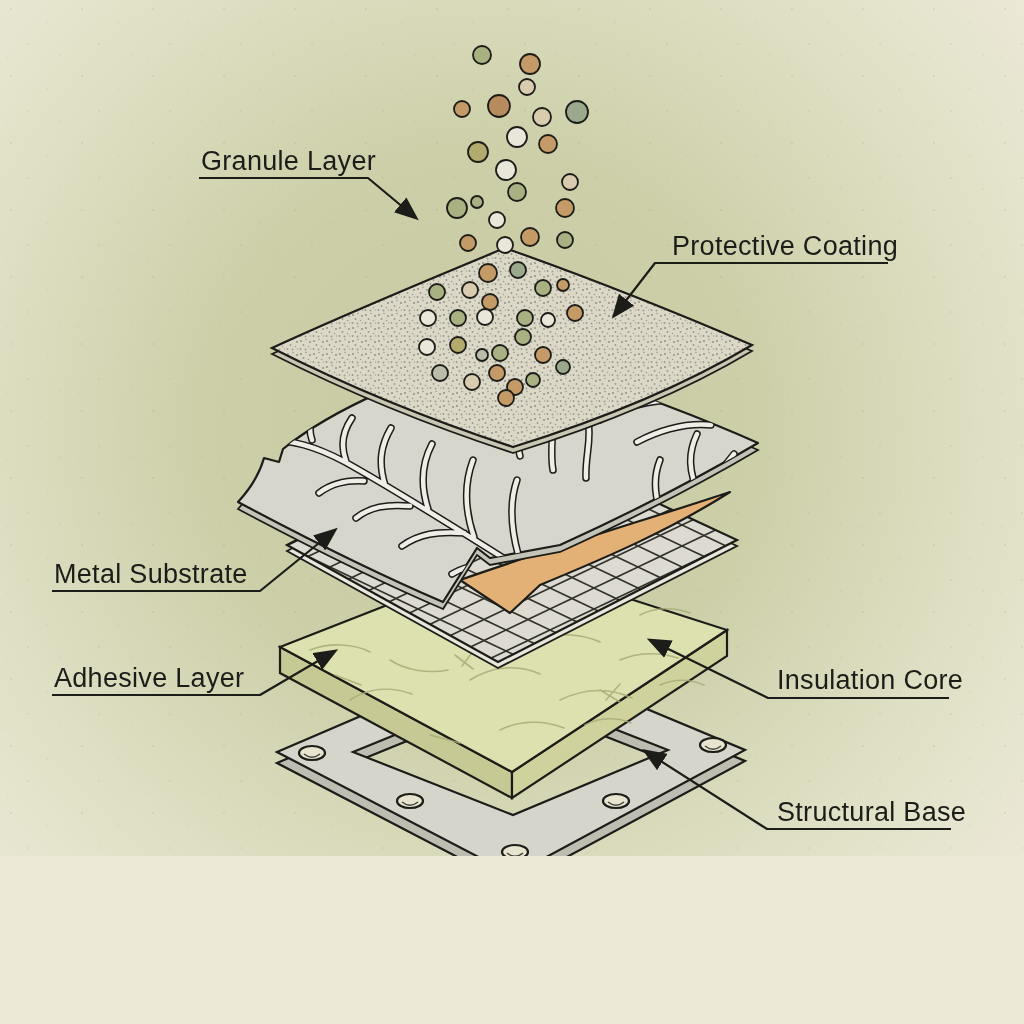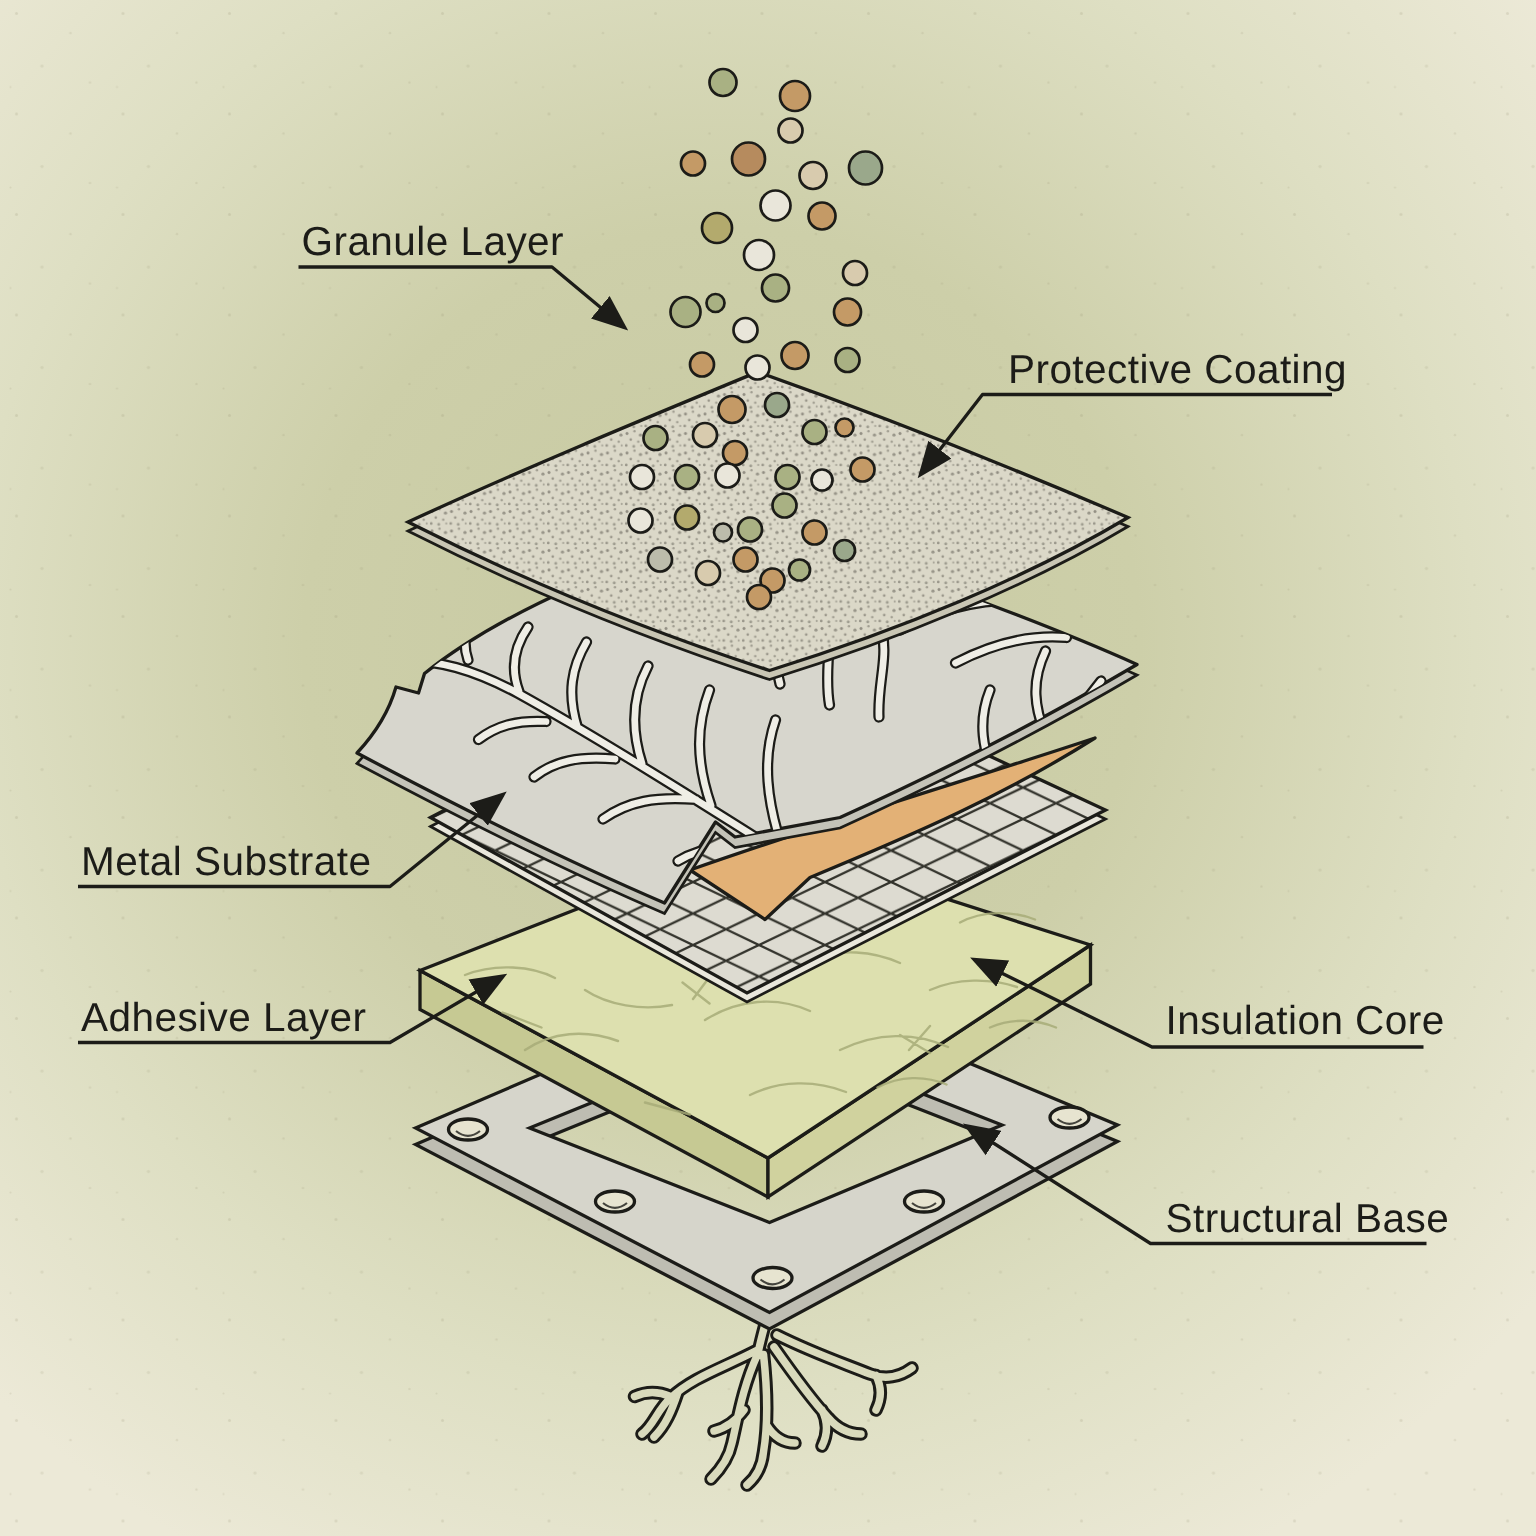--- a/index.html
+++ b/index.html
@@ -1,16 +1,16 @@
 <!DOCTYPE html>
 <html style="--ink: #1c1c18; --paper-edge: #ece9d7; --glow-center: #c7c9a2; --coating-fill: #dbd8c8; --coating-side: #c9c6b4; --substrate-fill: #d7d6cd; --substrate-side: #c4c3b8; --vein-fill: #efeee6; --mesh-fill: #dddbd1; --mesh-side: #e9e7dc; --mesh-grid: #32322b; --adhesive-orange: #e3b176; --insulation-fill: #dde0af; --insulation-side-left: #c6c993; --insulation-side-right: #d0d29e; --fiber: #a7ab78; --base-fill: #d6d5cb; --base-side: #bebdb2; --hole-fill: #e7e4d0; --root-fill: #d9dabc;"><head>
 <meta charset="utf-8">
 <style>
   html,body{margin:0;padding:0;background:#ece9d7;}
-  .stage{width:1024px;height:1024px;position:relative;overflow:hidden;}
+  .stage{width:1024px;height:856px;position:relative;overflow:hidden;}
   svg{display:block;}
   .lbl{
     font-family:"Liberation Sans", sans-serif;
     font-size:27px;
     letter-spacing:.3px;
     fill:var(--ink,#1c1c18);
   }
   .leader{stroke:var(--ink,#1c1c18);stroke-width:2.2;fill:none;stroke-linejoin:round;}
   .outline{stroke:var(--ink,#1c1c18);stroke-width:2.2;}
   .thin-outline{stroke:var(--ink,#1c1c18);stroke-width:1.8;}

